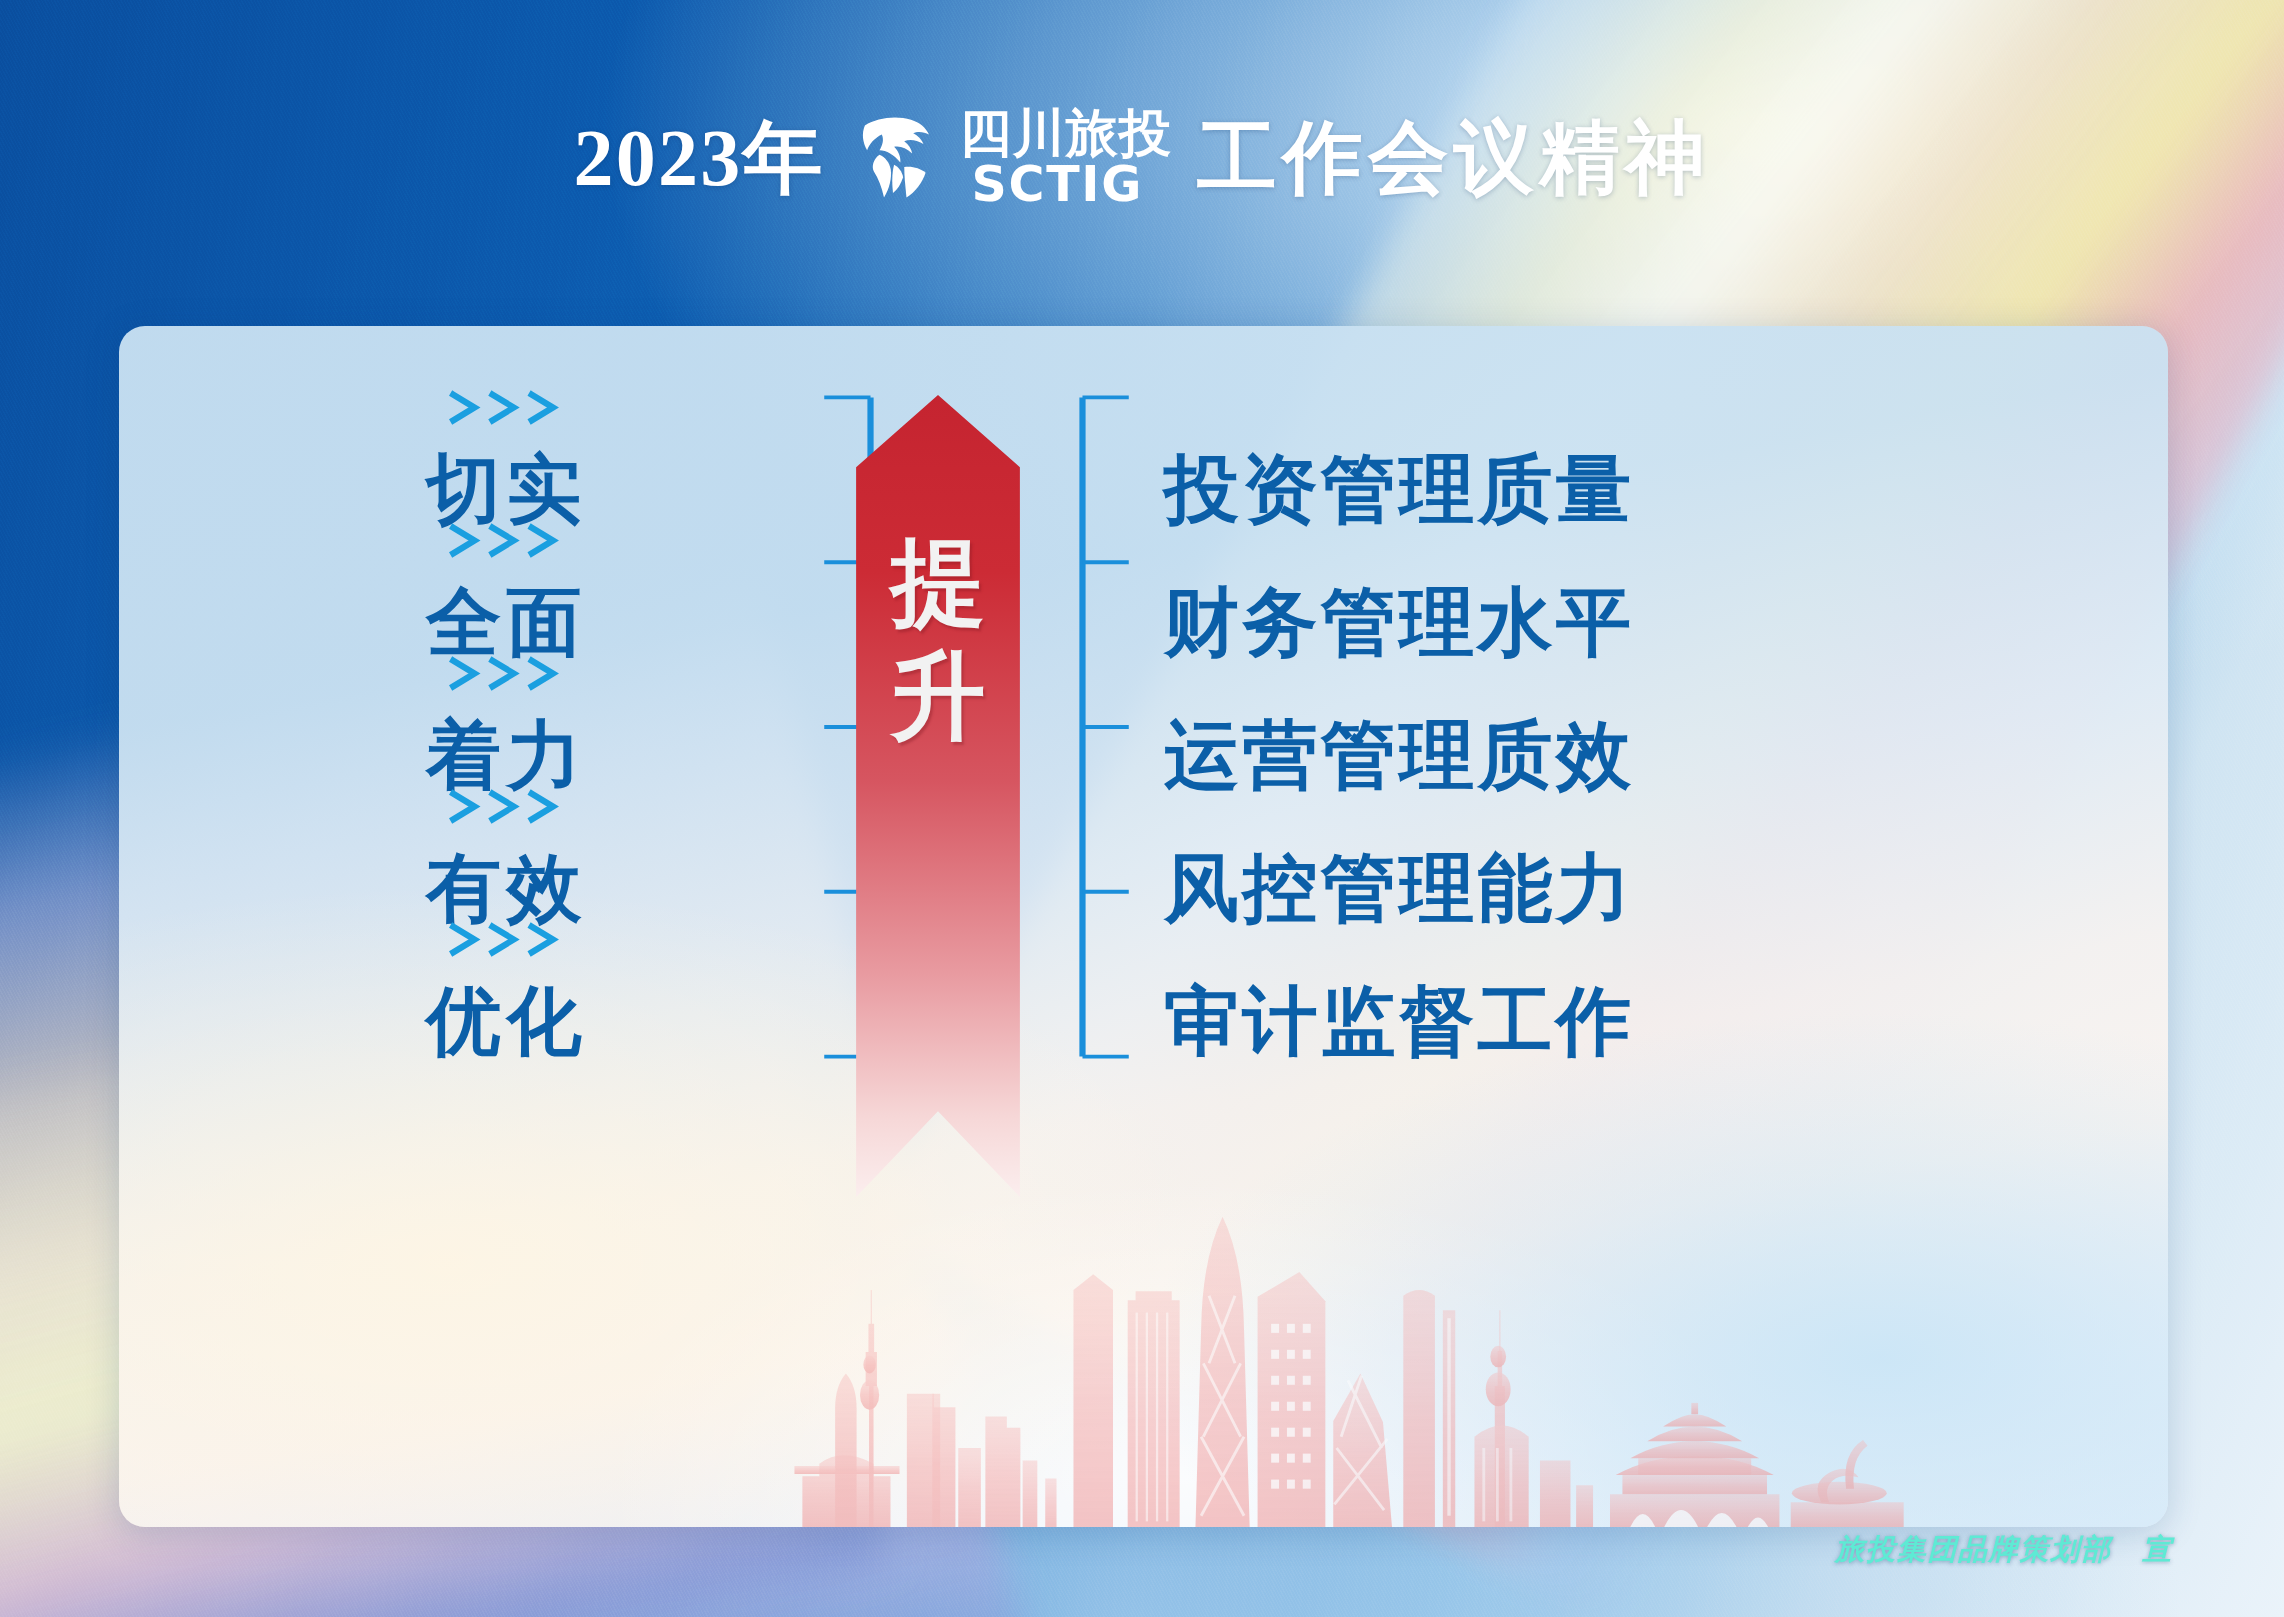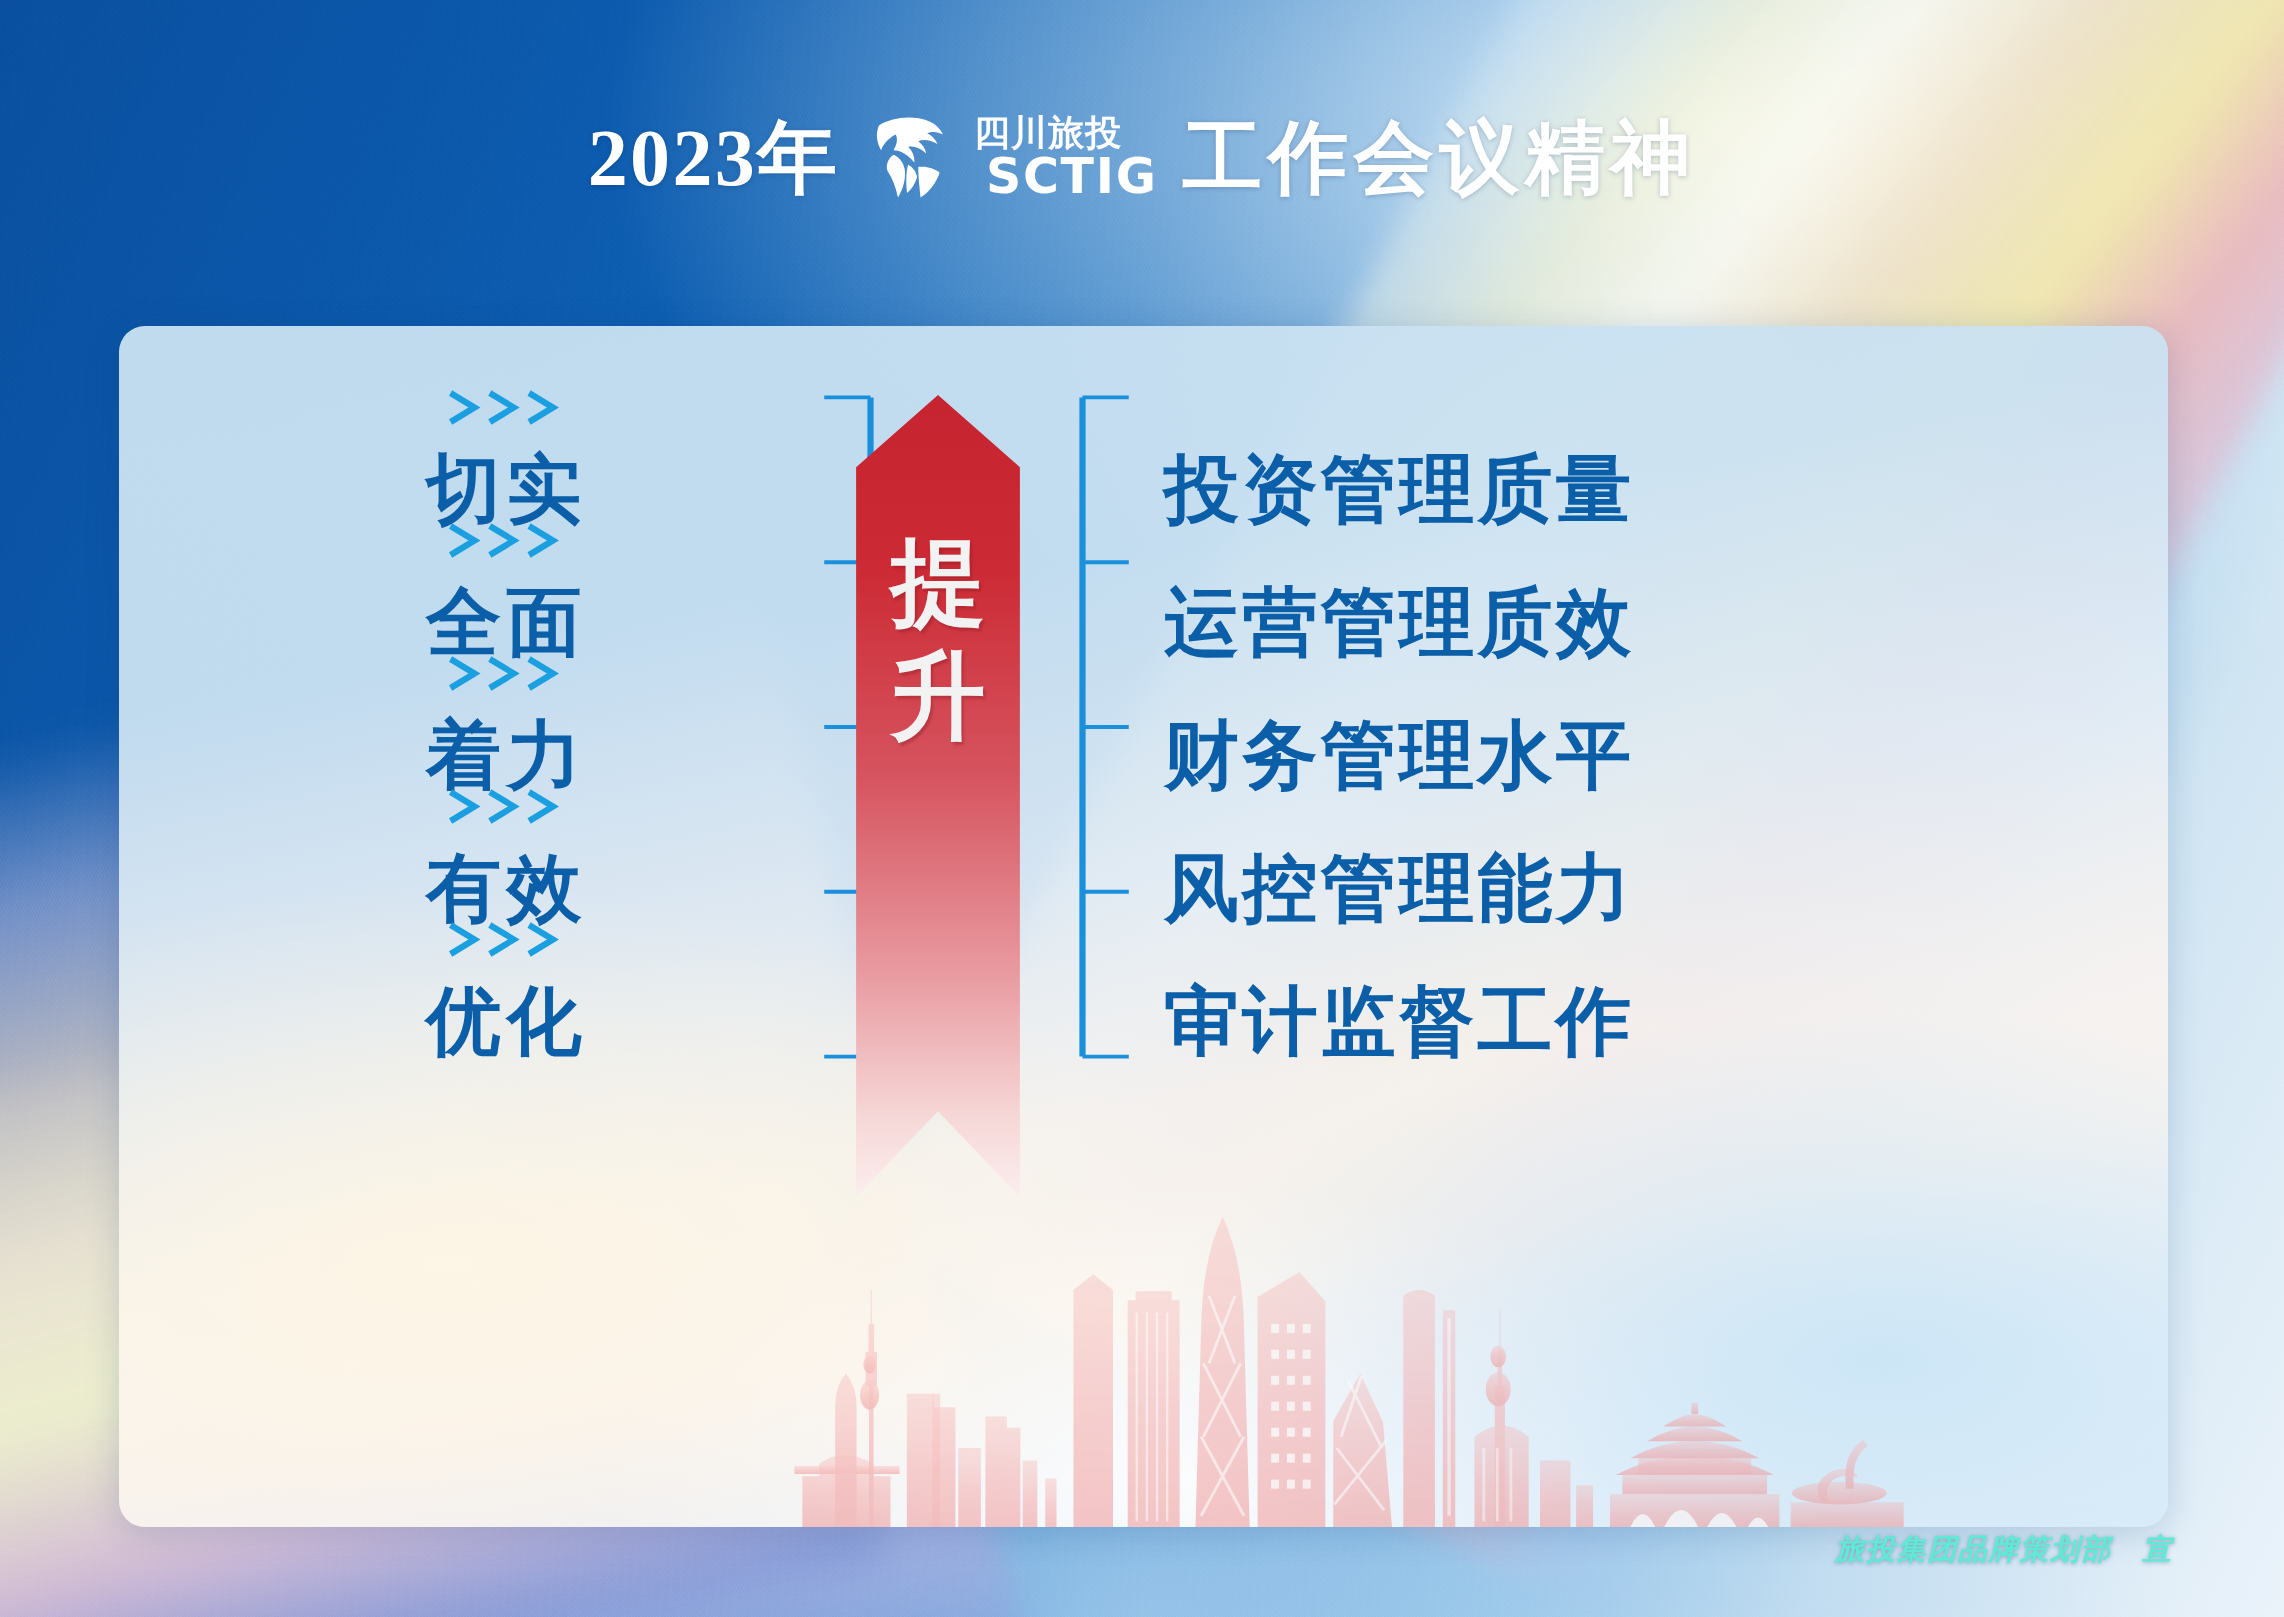--- a/index.html
+++ b/index.html
@@ -68,21 +68,21 @@
     display:flex;align-items:center;justify-content:center;gap:25px;}
   .hdr-year,.hdr-tail{
     color:#ffffff;font-size:80px;font-weight:700;letter-spacing:2.3px;
     font-family:"Liberation Serif","DejaVu Serif",serif;line-height:1;
     white-space:nowrap;text-shadow:0 1.1px 5.6px rgba(0,40,90,.25);
   }
   .hdr-tail{letter-spacing:5.6px;}
   .logo{display:flex;align-items:center;gap:14.7px;}
   .logo-mark{width:95px;height:90px;flex:0 0 auto;}
   .logo-txt{display:flex;flex-direction:column;align-items:flex-start;gap:3.4px;}
-  .logo-cn{color:#fff;font-size:36px;font-weight:700;line-height:.96;letter-spacing:1.1px;white-space:nowrap;}
+  .logo-cn{color:#fff;font-size:52px;font-weight:700;line-height:.96;letter-spacing:1.1px;white-space:nowrap;}
   .logo-en{color:#fff;font-size:49px;font-weight:800;line-height:.92;letter-spacing:1.7px;
     font-family:"DejaVu Sans",sans-serif;margin-left:12px;}
 
   
   .card{position:absolute;left:119px;top:326px;width:2049px;height:1201px;
     border-radius:26px;overflow:hidden;
     background:
       linear-gradient(170deg, rgba(198,223,241,.97) 0%, rgba(203,226,242,.95) 26%,
         rgba(226,236,245,.93) 46%, rgba(246,242,240,.93) 62%,
         rgba(250,244,240,.94) 74%, rgba(238,243,250,.95) 88%, rgba(226,239,250,.96) 100%);
@@ -411,24 +411,24 @@
             <path d="M6 1174 H88"></path>
           </g>
         </svg>
       </span>
 
       <div class="rows-right">
         <div class="rowR">
           <span class="label-r">投资管理质量</span>
         </div>
         <div class="rowR">
+          <span class="label-r">财务管理水平</span>
+        </div>
+        <div class="rowR">
           <span class="label-r">运营管理质效</span>
-        </div>
-        <div class="rowR">
-          <span class="label-r">财务管理水平</span>
         </div>
         <div class="rowR">
           <span class="label-r">风控管理能力</span>
         </div>
         <div class="rowR">
           <span class="label-r">审计监督工作</span>
         </div>
       </div>
 
     </div>

